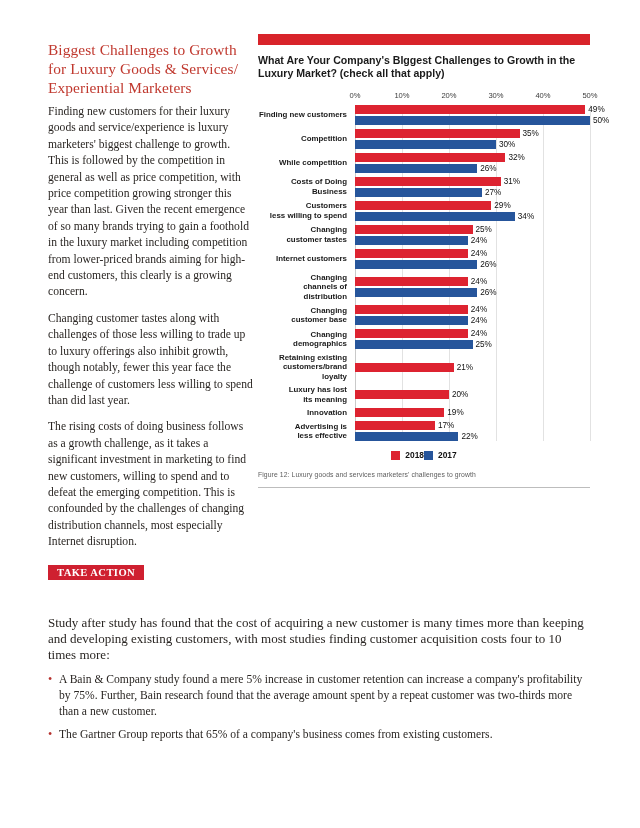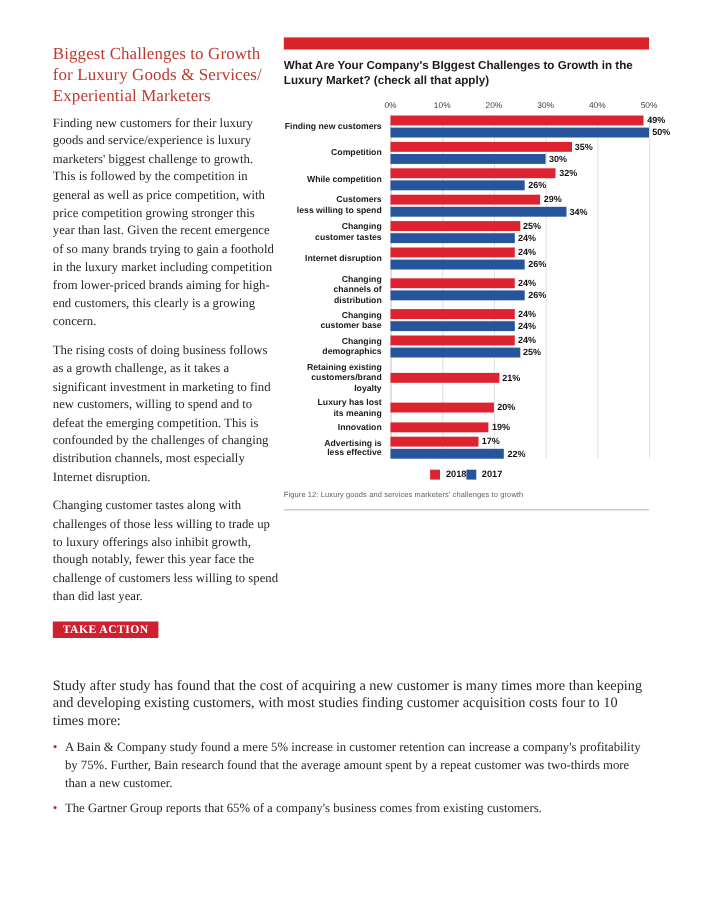--- a/index.html
+++ b/index.html
@@ -112,21 +112,21 @@
     position:relative; height:9px; display:flex; align-items:center;
   }
   .bar-line + .bar-line { margin-top:2px; }
   .bar {
     height:9px;
   }
   .bar.y2018 { background:#dd2330; }
   .bar.y2017 { background:#26559b; }
   .bar-val {
     font-family:"Liberation Sans", sans-serif;
-    font-weight:700;
+    font-weight:400;
     font-size:8.2px;
     color:#111;
     margin-left:3px;
     white-space:nowrap;
   }
 
   
   #legend {
     display:flex; justify-content:center; align-items:center;
     margin-top:9px;
@@ -178,22 +178,22 @@
 </style>
 </head>
 <body>
 
 <div id="page">
 
   <div id="left-col">
     <h1 id="article-heading">Biggest Challenges to Growth for Luxury Goods &amp; Services/ Experiential Marketers</h1>
 
     <p class="body-p">Finding new customers for their luxury goods and service/experience is luxury marketers' biggest challenge to growth. This is followed by the competition in general as well as price competition, with price competition growing stronger this year than last. Given the recent emergence of so many brands trying to gain a foothold in the luxury market including competition from lower-priced brands aiming for high-end customers, this clearly is a growing concern.</p>
+    <p class="body-p">Changing customer tastes along with challenges of those less willing to trade up to luxury offerings also inhibit growth, though notably, fewer this year face the challenge of customers less willing to spend than did last year.</p>
     <p class="body-p">The rising costs of doing business follows as a growth challenge, as it takes a significant investment in marketing to find new customers, willing to spend and to defeat the emerging competition. This is confounded by the challenges of changing distribution channels, most especially Internet disruption.</p>
-    <p class="body-p">Changing customer tastes along with challenges of those less willing to trade up to luxury offerings also inhibit growth, though notably, fewer this year face the challenge of customers less willing to spend than did last year.</p>
 
     <div id="take-action-badge">TAKE ACTION</div>
   </div>
 
   <div id="chart-panel">
     <div id="chart-topbar"></div>
 
     <div id="chart-title">What Are Your Company's BIggest Challenges to Growth in the Luxury Market? (check all that apply)</div>
 
     <div id="axis-row">
@@ -248,20 +248,33 @@
                 <div class="bar y2018" style="width: 150.4px;"></div>
                 <span class="bar-val">32%</span>
               </div>
               <div class="bar-line">
                 <div class="bar y2017" style="width: 122.2px;"></div>
                 <span class="bar-val">26%</span>
               </div>
             </div>
           </div>
           <div class="bar-group">
+            <div class="cat-label">Costs of Doing Business</div>
+            <div class="bars">
+              <div class="bar-line">
+                <div class="bar y2018" style="width: 145.7px;"></div>
+                <span class="bar-val">31%</span>
+              </div>
+              <div class="bar-line">
+                <div class="bar y2017" style="width: 126.9px;"></div>
+                <span class="bar-val">27%</span>
+              </div>
+            </div>
+          </div>
+          <div class="bar-group">
             <div class="cat-label">Customers<br>less willing to spend</div>
             <div class="bars">
               <div class="bar-line">
                 <div class="bar y2018" style="width: 136.3px;"></div>
                 <span class="bar-val">29%</span>
               </div>
               <div class="bar-line">
                 <div class="bar y2017" style="width: 159.8px;"></div>
                 <span class="bar-val">34%</span>
               </div>
@@ -274,21 +287,21 @@
                 <div class="bar y2018" style="width: 117.5px;"></div>
                 <span class="bar-val">25%</span>
               </div>
               <div class="bar-line">
                 <div class="bar y2017" style="width: 112.8px;"></div>
                 <span class="bar-val">24%</span>
               </div>
             </div>
           </div>
           <div class="bar-group">
-            <div class="cat-label">Internet disruption</div>
+            <div class="cat-label">Internet customers</div>
             <div class="bars">
               <div class="bar-line">
                 <div class="bar y2018" style="width: 112.8px;"></div>
                 <span class="bar-val">24%</span>
               </div>
               <div class="bar-line">
                 <div class="bar y2017" style="width: 122.2px;"></div>
                 <span class="bar-val">26%</span>
               </div>
             </div>

